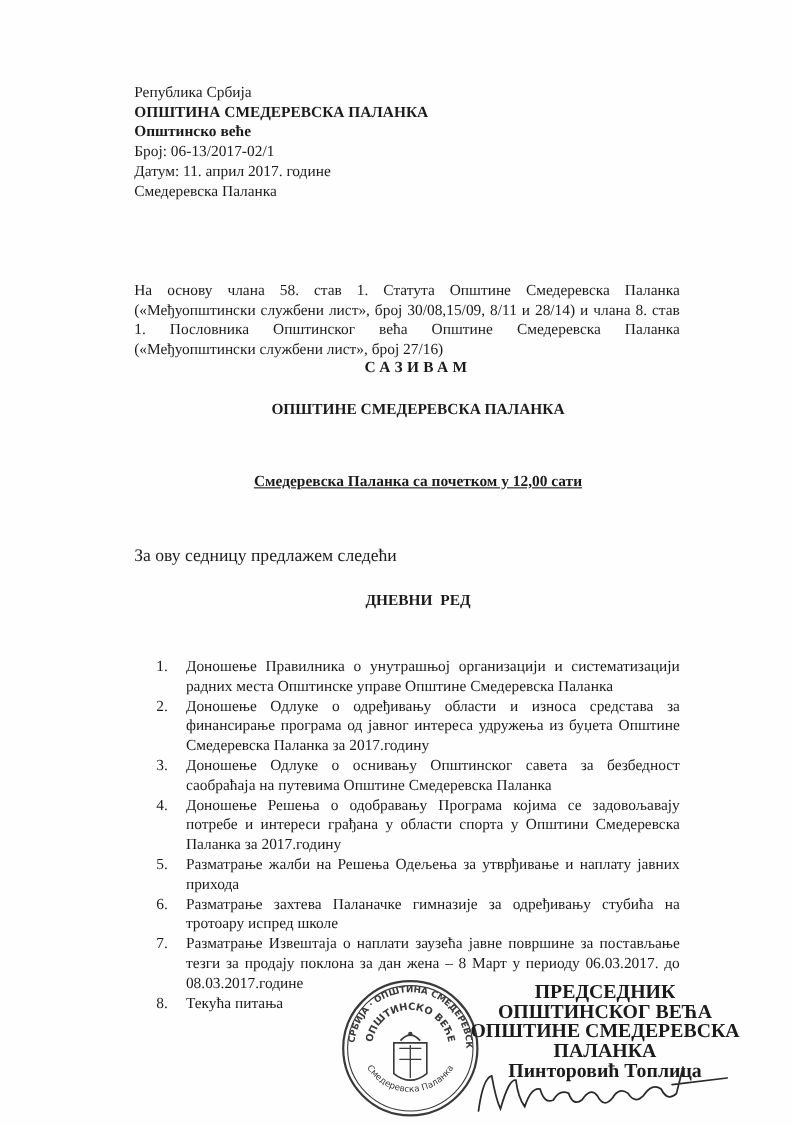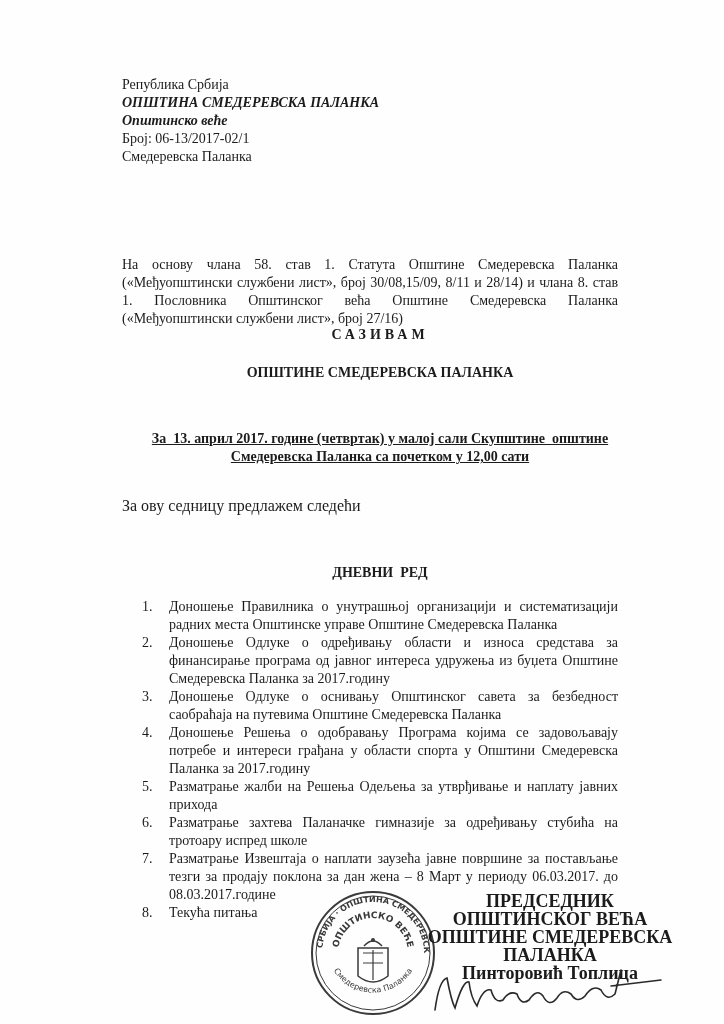--- a/index.html
+++ b/index.html
@@ -3,63 +3,63 @@
 <meta charset="utf-8">
 <style>
   html, body { margin: 0; padding: 0; }
   body {
     width: 724px; height: 1024px; background: #ffffff; position: relative; overflow: hidden;
     font-family: "Liberation Serif", "DejaVu Serif", serif; color: #1b1b1b;
   }
   .page { position: absolute; left: 0; top: 0; width: 700px; height: 1024px; background: #fefefe; padding-left: 20px; }
   .hdr { position: absolute; left: 122px; top: 76px; font-size: 14px; line-height: 18px; }
   .hdr div { white-space: nowrap; }
-  .b { font-weight: bold; font-style: italic; }
+  .b { font-weight: bold; }
   .preamble {
     position: absolute; left: 122px; top: 228px; width: 496px; font-size: 14px; line-height: 18px;
     text-align: justify;
     margin-top: 28px;
   }
   .center { position: absolute; left: 100px; width: 560px; text-align: center; font-weight: bold; font-size: 14px; line-height: 18px; }
   .convene { top: 326px; letter-spacing: 4px; }
   .session { top: 364px; }
   .when { top: 430px; text-decoration: underline; }
   .intro { position: absolute; left: 122px; top: 497px; font-size: 16px; }
-  .agenda-title { top: 564px; }
+  .agenda-title { top: 538px; }
   .agenda { position: absolute; left: 142px; top: 598px; width: 476px; margin: 0; padding: 0; list-style: none; font-size: 14px; line-height: 18px; }
   .agenda li { position: relative; padding-left: 27px; text-align: justify; }
   .agenda .num { position: absolute; left: 0; top: 0; }
   .sign { position: absolute; left: 400px; top: 892px; width: 300px; text-align: center; font-weight: bold; font-size: 18px; line-height: 18px; }
   .sign .name { font-weight: bold; }
   .stamp { position: absolute; left: 308px; top: 888px; width: 130px; height: 130px; }
   .signature { position: absolute; left: 425px; top: 960px; width: 240px; height: 60px; }
 </style>
 </head>
 <body>
 
 <div class="page">
 
   <div class="hdr">
     <div>Република Србија</div>
     <div class="b">ОПШТИНА СМЕДЕРЕВСКА ПАЛАНКА</div>
     <div class="b">Општинско веће</div>
     <div>Број: 06-13/2017-02/1</div>
+    <div>Датум: 11. април 2017. године</div>
     <div>Смедеревска Паланка</div>
   </div>
 
   <div class="preamble">На основу члана 58. став 1. Статута Општине Смедеревска Паланка («Међуопштински службени лист», број 30/08,15/09, 8/11 и 28/14) и члана 8. став 1. Пословника Општинског већа Општине Смедеревска Паланка («Међуопштински службени лист», број 27/16)</div>
 
   <div class="center convene">САЗИВАМ</div>
 
   <div class="center session">
     <div>ОПШТИНЕ СМЕДЕРЕВСКА ПАЛАНКА</div>
   </div>
 
   <div class="center when">
-    <div style="white-space:pre;">За  13. април 2017. године (четвртак) у малој сали Скупштине  општине</div>
     <div>Смедеревска Паланка са почетком у 12,00 сати</div>
   </div>
 
   <div class="intro">За ову седницу предлажем следећи</div>
 
   <div class="center agenda-title" style="white-space:pre;">ДНЕВНИ  РЕД</div>
 
   <ol class="agenda">
     <li><span class="num">1.</span><span>Доношење Правилника о унутрашњој организацији и систематизацији радних места Општинске управе Општине Смедеревска Паланка</span></li>
     <li><span class="num">2.</span><span>Доношење Одлуке о одређивању области и износа средстава за финансирање програма од јавног интереса удружења из буџета Општине Смедеревска Паланка за 2017.годину</span></li>

